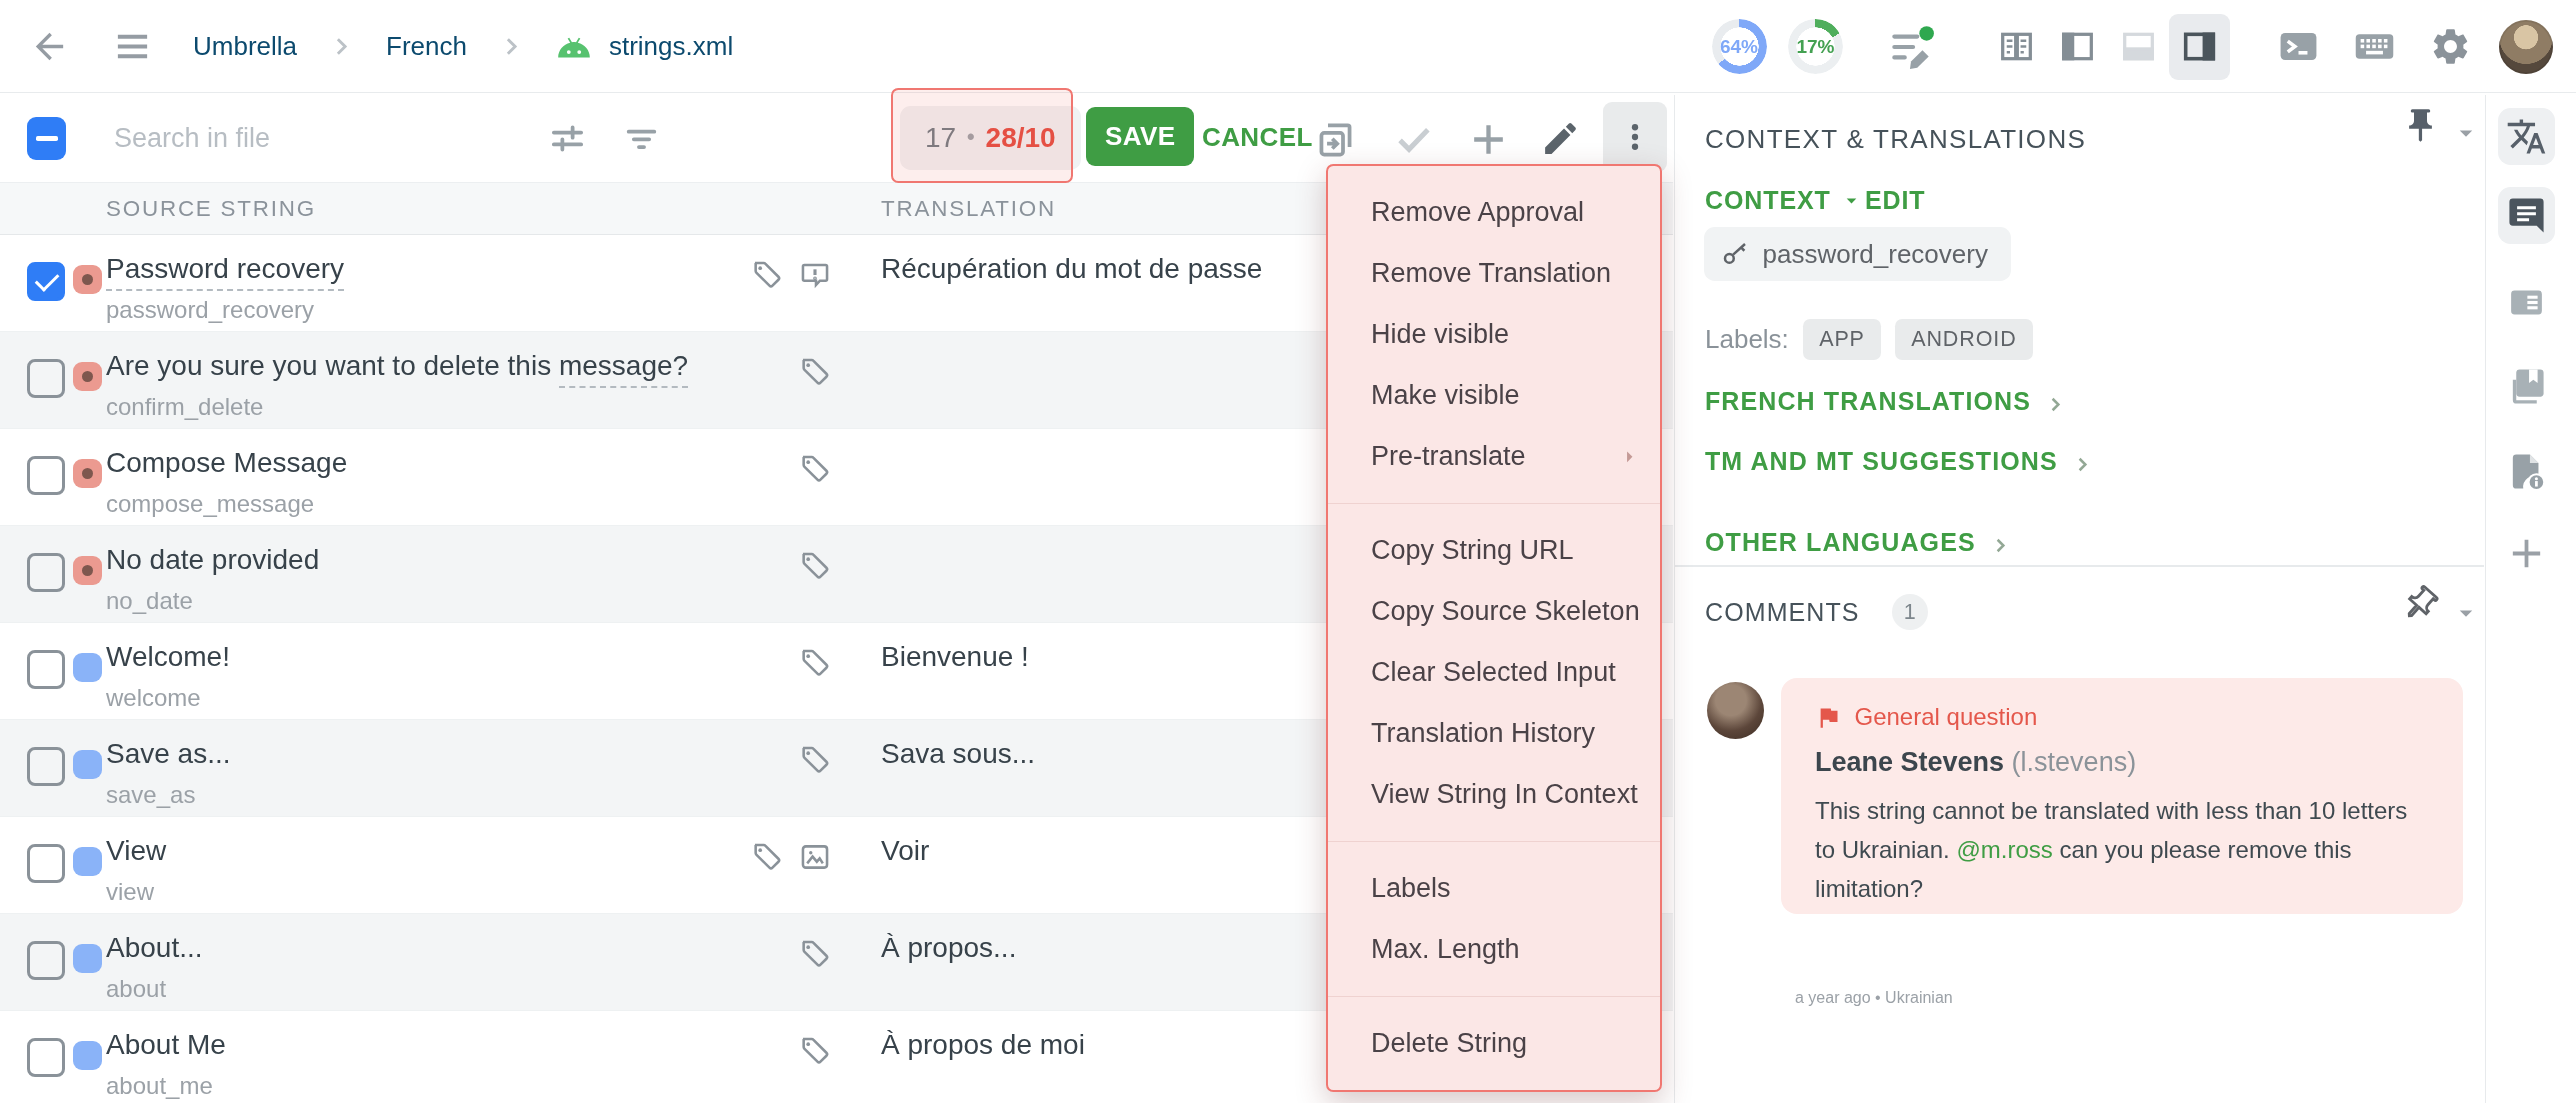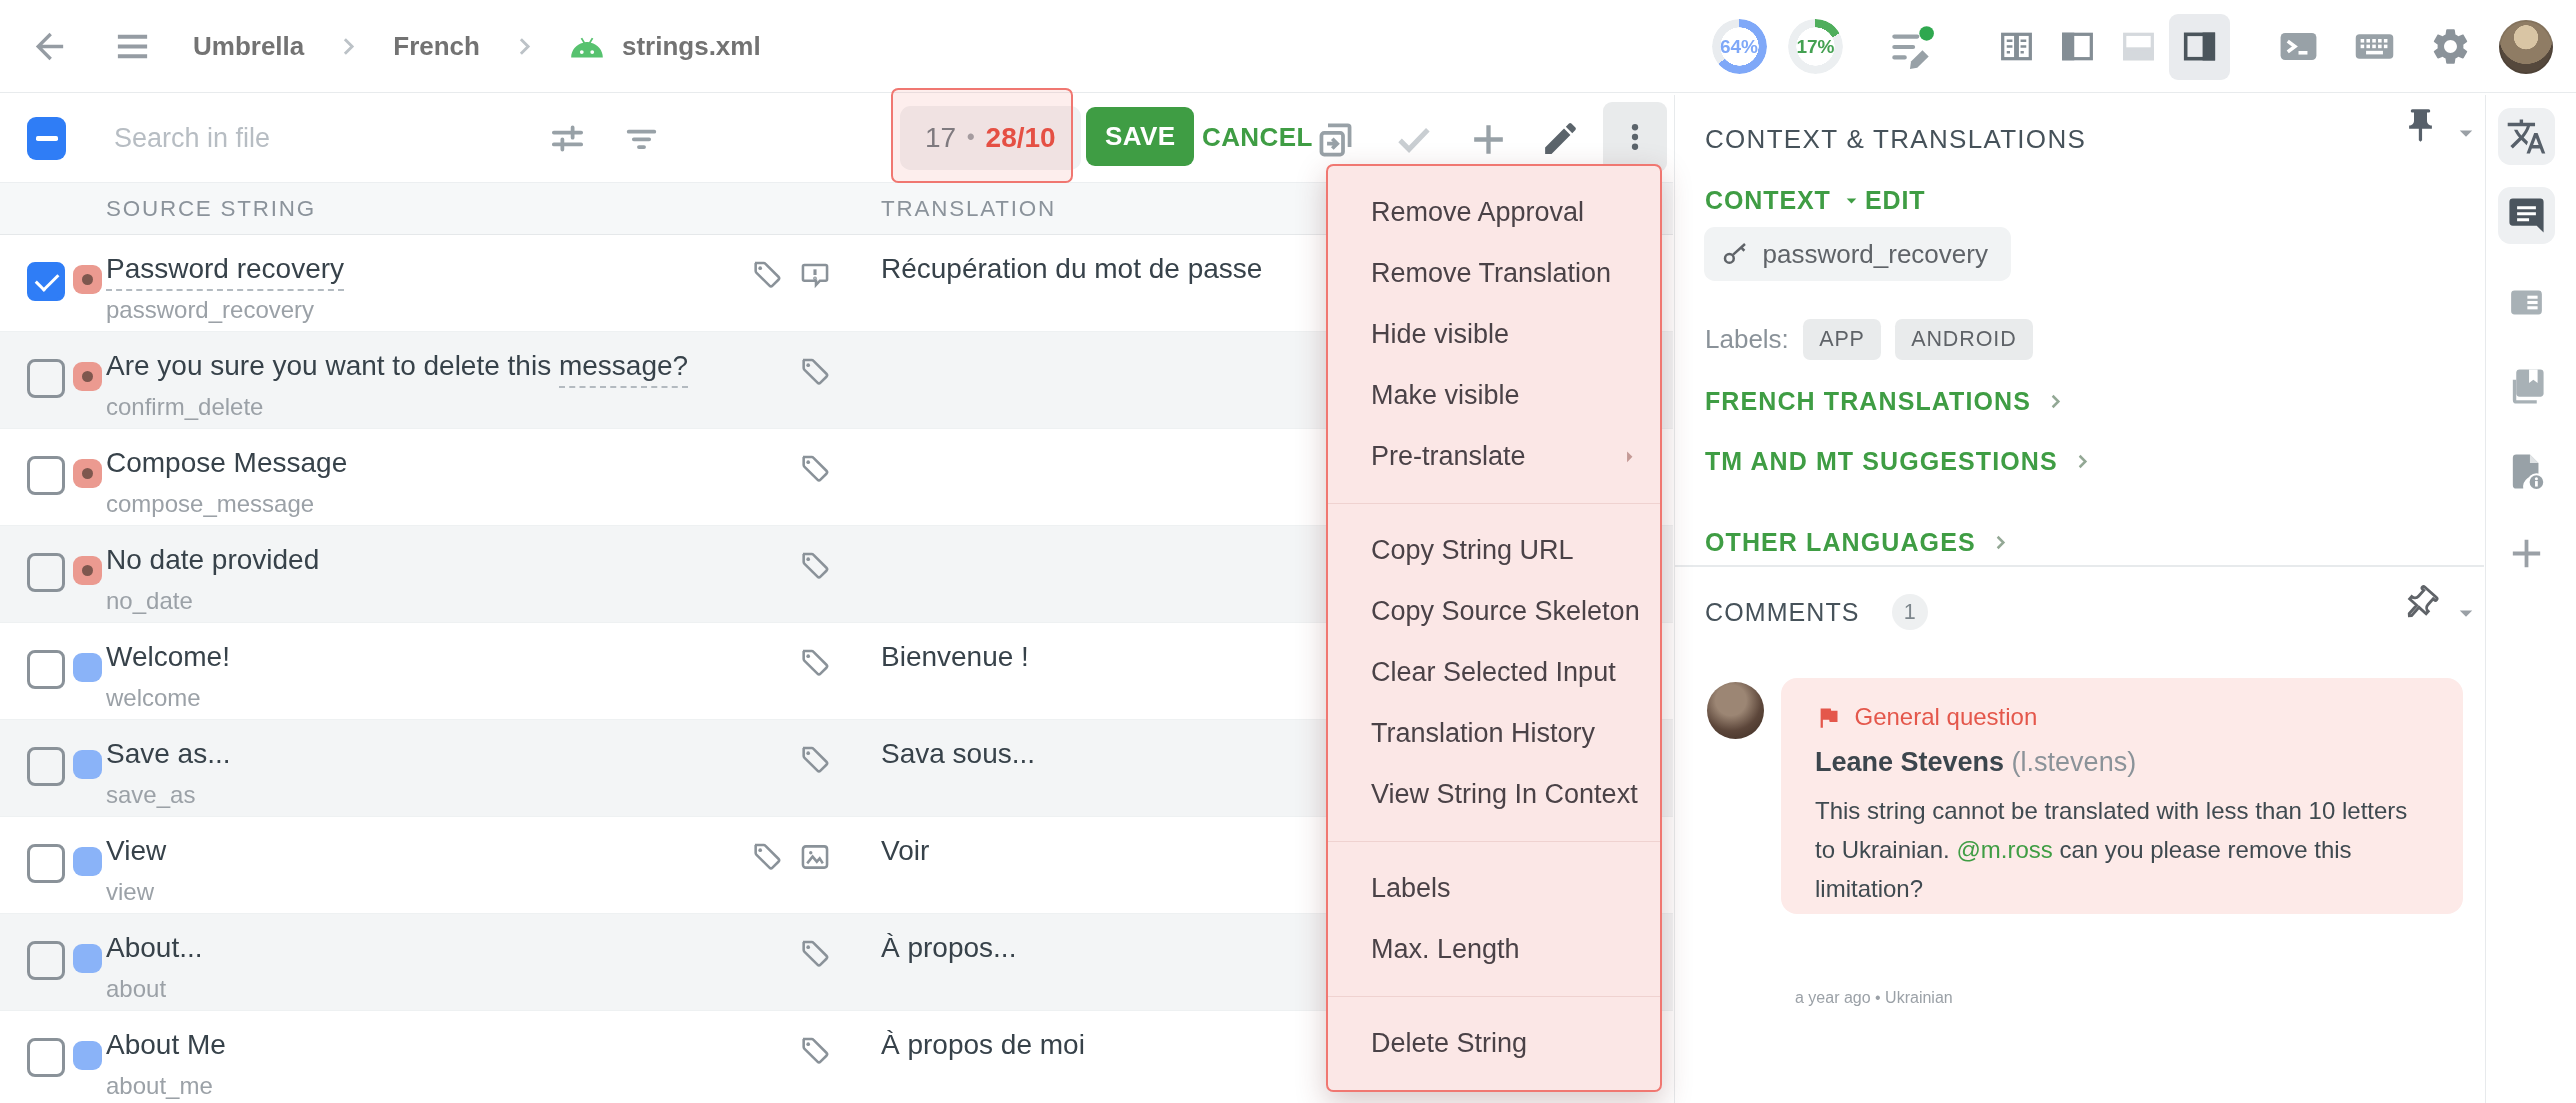--- a/index.html
+++ b/index.html
@@ -7,21 +7,21 @@
   body {
     font-family:"Liberation Sans","DejaVu Sans",sans-serif;
     background:#fff; color:#3a444b; position:relative; overflow:hidden;
   }
   svg { display:block; }
 
   
   .topbar { position:absolute; left:0; top:0; width:2576px; height:93px;
     background:#fff; border-bottom:1.8px solid #e8ebed; display:flex; align-items:center; z-index:5; }
   .tb-icon { flex:0 0 auto; }
-  .crumb { font-size:26px; font-weight:700; color:#737373; white-space:nowrap; }
+  .crumb { font-size:26px; font-weight:400; color:#0c4a6e; white-space:nowrap; }
   .tb-right { position:absolute; right:23px; top:0; height:93px; display:flex; align-items:center; }
   .ring { width:55px; height:55px; border-radius:50%; position:relative;
     display:flex; align-items:center; justify-content:center; }
   .ring::before { content:""; position:absolute; inset:0; border-radius:50%;
     background:var(--grad);
     -webkit-mask:radial-gradient(closest-side,transparent 69%,#000 70%);
     mask:radial-gradient(closest-side,transparent 69%,#000 70%); }
   .ring span { font-size:19px; font-weight:700; }
   .ring.blue { --grad:conic-gradient(#7fa8f8 0 64%,#e9ecef 64% 100%); }
   .ring.blue span { color:#7fa8f8; }
@@ -107,21 +107,21 @@
   .edit-link { position:absolute; left:190px; top:91px; font-size:25px; font-weight:700;
     letter-spacing:0.9px; color:#3f9d44; }
   .key-pill { position:absolute; left:29px; top:132px; height:54px; border-radius:10.7px;
     background:#f1f3f4; display:inline-flex; align-items:center; gap:12.5px; padding:0 23px 0 16px; }
   .key-pill span { font-size:26px; color:#5f6368; }
   .labels-row { position:absolute; left:30px; top:224px; display:flex; align-items:center; gap:14.3px; }
   .labels-cap { font-size:26px; color:#8a9299; }
   .badge { background:#e9ebec; color:#5f6368; font-size:21.5px; letter-spacing:0.9px;
     padding:8px 16px; border-radius:7.2px; }
   .sec-link { position:absolute; left:30px; font-size:25px; font-weight:700; letter-spacing:1.1px;
-    color:#3f9d44; display:flex; align-items:center; gap:13px; }
+    color:#3f9d44; display:flex; align-items:flex-end; gap:13px; }
   .p-divider { position:absolute; left:0; top:470px; width:809px; height:1.8px; background:#e7eaec; }
   .comments-title { position:absolute; left:30px; top:499px; font-size:25px; letter-spacing:1.1px;
     color:#46525a; display:flex; align-items:center; gap:32px; }
   .cbadge { width:36px; height:36px; border-radius:50%; background:#eef0f1; color:#7d868c;
     font-size:21.5px; letter-spacing:0; display:flex; align-items:center; justify-content:center; }
   .c-pin { position:absolute; left:726px; top:490px; transform:rotate(42deg); }
   .c-chev { position:absolute; left:776px; top:503px; }
   .comment-avatar { position:absolute; left:32px; top:587px; width:57px; height:57px; border-radius:50%;
     background:radial-gradient(circle at 42% 32%,#9c8674 0 30%,#5c463a 60%,#3a2b22); }
   .comment-card { position:absolute; left:106px; top:583px; width:682px; height:236px;

